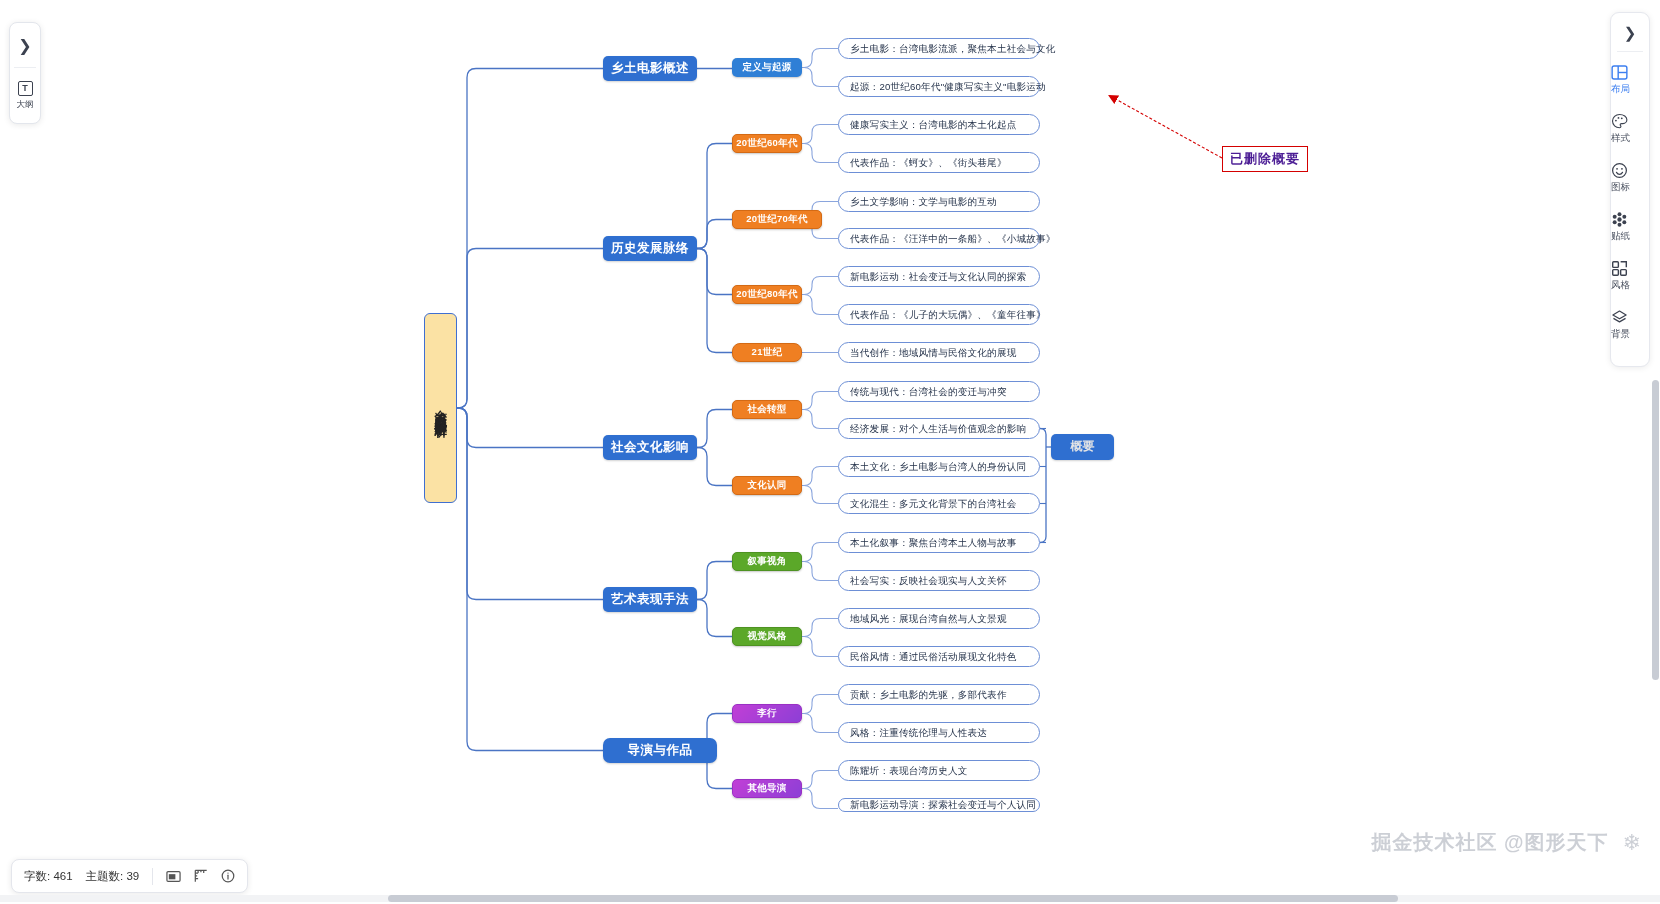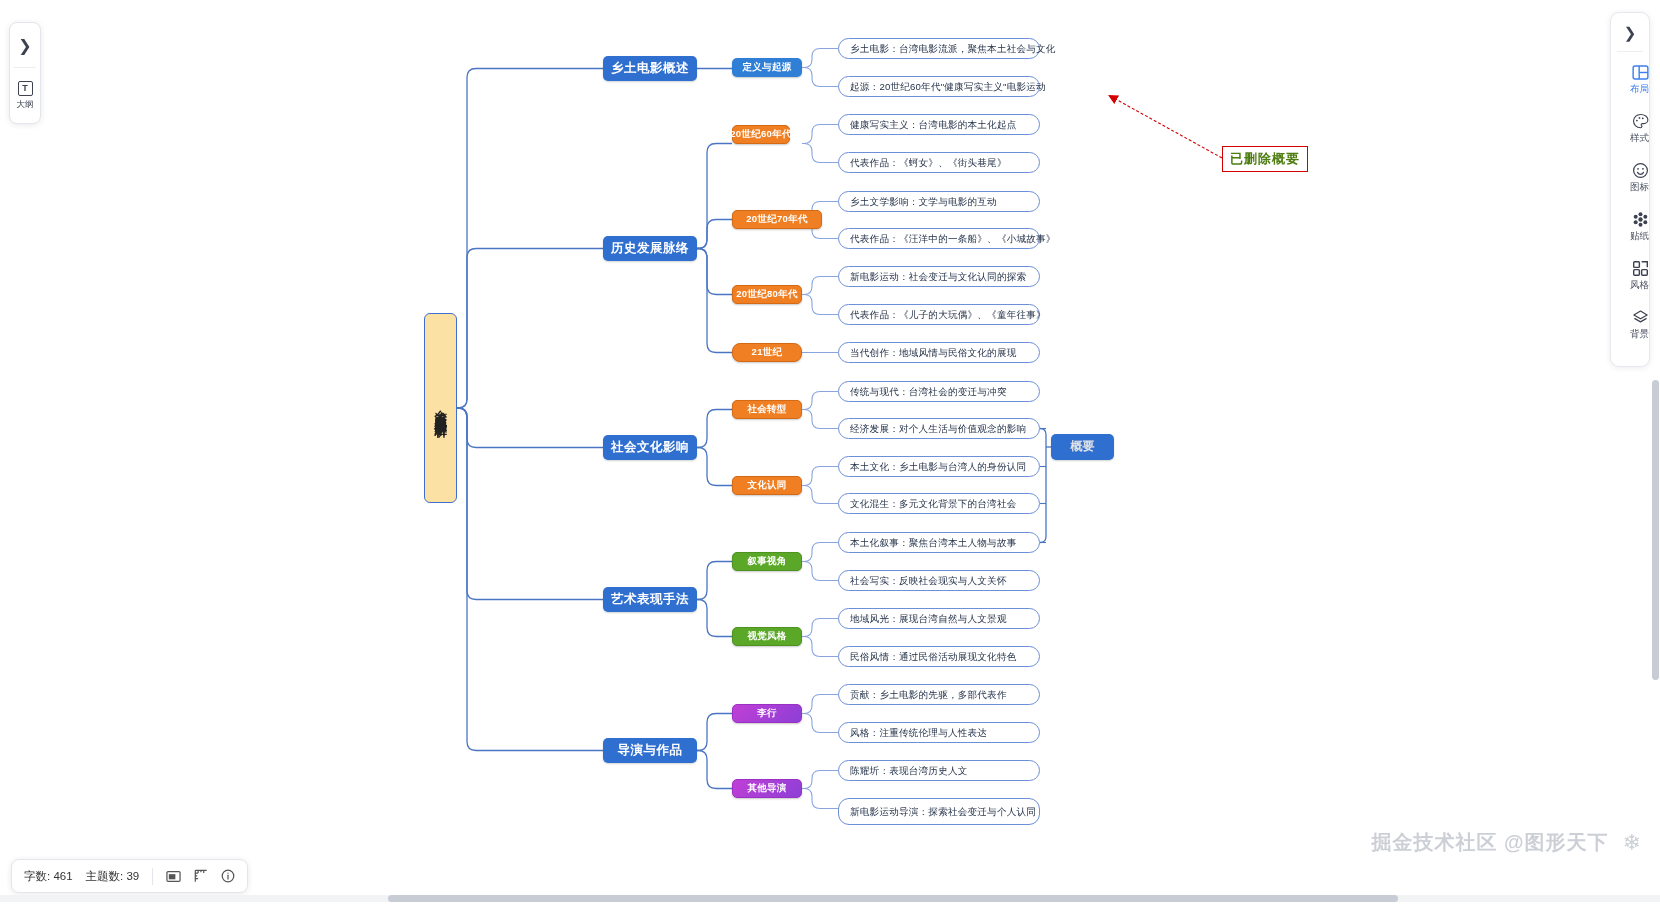--- a/index.html
+++ b/index.html
@@ -110,32 +110,32 @@
     padding-top:2px;
   }
   #right-panel .rp-chev {
     height:36px; width:100%;
     display:flex; align-items:center; justify-content:center;
     font-size:15px; color:#3c4250; cursor:pointer;
   }
   #right-panel .rp-div { width:26px; height:1px; background:#eceef2; margin-bottom:3px; }
   .rp-item {
     width:100%; height:49px;
-    display:flex; flex-direction:column; align-items:flex-end; justify-content:center;
+    display:flex; flex-direction:column; align-items:flex-start; justify-content:center;
     gap:2px; cursor:pointer;
   }
   .rp-item .rp-ico { height:17px; display:flex; align-items:center; justify-content:center; color:#3c4250; }
   .rp-item .rp-lbl { font-size:9.5px; color:#4a5160; }
   .rp-item.active .rp-ico, .rp-item.active .rp-lbl { color:#3d7ff0; }
 
   
   #annotation {
     position:absolute; left:1222px; top:146px;
     border:1.6px solid #d40000; background:#fff;
-    padding:3px 7px; color:#4d7c0f; font-size:13px; font-weight:700;
+    padding:3px 7px; color:#4c1d95; font-size:13px; font-weight:700;
     letter-spacing:1px;
   }
 
   
   #statusbar {
     position:absolute; left:11px; bottom:11px;
     height:34px; min-width:208px;
     background:#fff; border:1px solid #e4e6ec; border-radius:8px;
     box-shadow:0 1px 6px rgba(0,0,0,.09);
     display:flex; align-items:center; gap:13px; padding:0 12px;
@@ -256,21 +256,21 @@
         <path d="M1040,542.5 H1046" fill="none" stroke="#4a74c4" stroke-width="1.1"></path>
         <path d="M1046,447 H1051" fill="none" stroke="#4a74c4" stroke-width="1.3"></path>
       </svg>
     <div id="nodes-layer">
         <div class="node root-node">台湾乡土电影的多维解析</div>
         <div class="node l1" style="left: 603px; top: 56px; width: 94px; height: 25px;">乡土电影概述</div>
         <div class="node l2 c-blue" style="left: 732px; top: 58px; width: 70px; height: 19px;">定义与起源</div>
         <div class="node leaf" style="left: 838px; top: 38px; width: 202px; height: 21px;">乡土电影：台湾电影流派，聚焦本土社会与文化</div>
         <div class="node leaf" style="left: 838px; top: 76px; width: 202px; height: 21px;">起源：20世纪60年代"健康写实主义"电影运动</div>
         <div class="node l1" style="left: 603px; top: 236px; width: 94px; height: 25px;">历史发展脉络</div>
-        <div class="node l2 c-orange" style="left: 732px; top: 125px; width: 58px; height: 19px;">20世纪60年代</div>
+        <div class="node l2 c-orange" style="left: 732px; top: 134px; width: 70px; height: 19px;">20世纪60年代</div>
         <div class="node leaf" style="left: 838px; top: 114px; width: 202px; height: 21px;">健康写实主义：台湾电影的本土化起点</div>
         <div class="node leaf" style="left: 838px; top: 152px; width: 202px; height: 21px;">代表作品：《蚵女》、《街头巷尾》</div>
         <div class="node l2 c-orange" style="left: 732px; top: 210px; width: 90px; height: 19px;">20世纪70年代</div>
         <div class="node leaf" style="left: 838px; top: 191px; width: 202px; height: 21px;">乡土文学影响：文学与电影的互动</div>
         <div class="node leaf" style="left: 838px; top: 228px; width: 202px; height: 21px;">代表作品：《汪洋中的一条船》、《小城故事》</div>
         <div class="node l2 c-orange" style="left: 732px; top: 285px; width: 70px; height: 19px;">20世纪80年代</div>
         <div class="node leaf" style="left: 838px; top: 266px; width: 202px; height: 21px;">新电影运动：社会变迁与文化认同的探索</div>
         <div class="node leaf" style="left: 838px; top: 304px; width: 202px; height: 21px;">代表作品：《儿子的大玩偶》、《童年往事》</div>
         <div class="node l2 c-orange" style="left: 732px; top: 343px; width: 70px; height: 19px; border-radius: 8px;">21世纪</div>
         <div class="node leaf" style="left: 838px; top: 342px; width: 202px; height: 21px;">当代创作：地域风情与民俗文化的展现</div>
@@ -281,27 +281,27 @@
         <div class="node l2 c-orange" style="left: 732px; top: 476px; width: 70px; height: 19px;">文化认同</div>
         <div class="node leaf" style="left: 838px; top: 456px; width: 202px; height: 21px;">本土文化：乡土电影与台湾人的身份认同</div>
         <div class="node leaf" style="left: 838px; top: 493px; width: 202px; height: 21px;">文化混生：多元文化背景下的台湾社会</div>
         <div class="node l1" style="left: 603px; top: 587px; width: 94px; height: 25px;">艺术表现手法</div>
         <div class="node l2 c-green" style="left: 732px; top: 552px; width: 70px; height: 19px;">叙事视角</div>
         <div class="node leaf" style="left: 838px; top: 532px; width: 202px; height: 21px;">本土化叙事：聚焦台湾本土人物与故事</div>
         <div class="node leaf" style="left: 838px; top: 570px; width: 202px; height: 21px;">社会写实：反映社会现实与人文关怀</div>
         <div class="node l2 c-green" style="left: 732px; top: 627px; width: 70px; height: 19px;">视觉风格</div>
         <div class="node leaf" style="left: 838px; top: 608px; width: 202px; height: 21px;">地域风光：展现台湾自然与人文景观</div>
         <div class="node leaf" style="left: 838px; top: 646px; width: 202px; height: 21px;">民俗风情：通过民俗活动展现文化特色</div>
-        <div class="node l1" style="left: 603px; top: 738px; width: 94px; height: 25px;">导演与作品</div>
+        <div class="node l1" style="left: 603px; top: 738px; width: 114px; height: 25px; border-radius: 7px;">导演与作品</div>
         <div class="node l2 c-purple" style="left: 732px; top: 704px; width: 70px; height: 19px;">李行</div>
         <div class="node leaf" style="left: 838px; top: 684px; width: 202px; height: 21px;">贡献：乡土电影的先驱，多部代表作</div>
         <div class="node leaf" style="left: 838px; top: 722px; width: 202px; height: 21px;">风格：注重传统伦理与人性表达</div>
         <div class="node l2 c-purple" style="left: 732px; top: 779px; width: 70px; height: 19px;">其他导演</div>
         <div class="node leaf" style="left: 838px; top: 760px; width: 202px; height: 21px;">陈耀圻：表现台湾历史人文</div>
-        <div class="node leaf" style="left: 838px; top: 798px; width: 202px; height: 27px;">新电影运动导演：探索社会变迁与个人认同</div>
+        <div class="node leaf" style="left: 838px; top: 798px; width: 202px; height: 14px;">新电影运动导演：探索社会变迁与个人认同</div>
       </div>
 
     <div class="node summary">概要</div>
   </div>
 
   <svg id="anno-arrow" style="position:absolute;left:0;top:0;width:1660px;height:904px;pointer-events:none">
     <defs>
       <marker id="ah" markerWidth="9" markerHeight="9" refX="7" refY="4.5" orient="auto">
         <path d="M0,0 L9,4.5 L0,9 z" fill="#d40000"></path>
       </marker>

